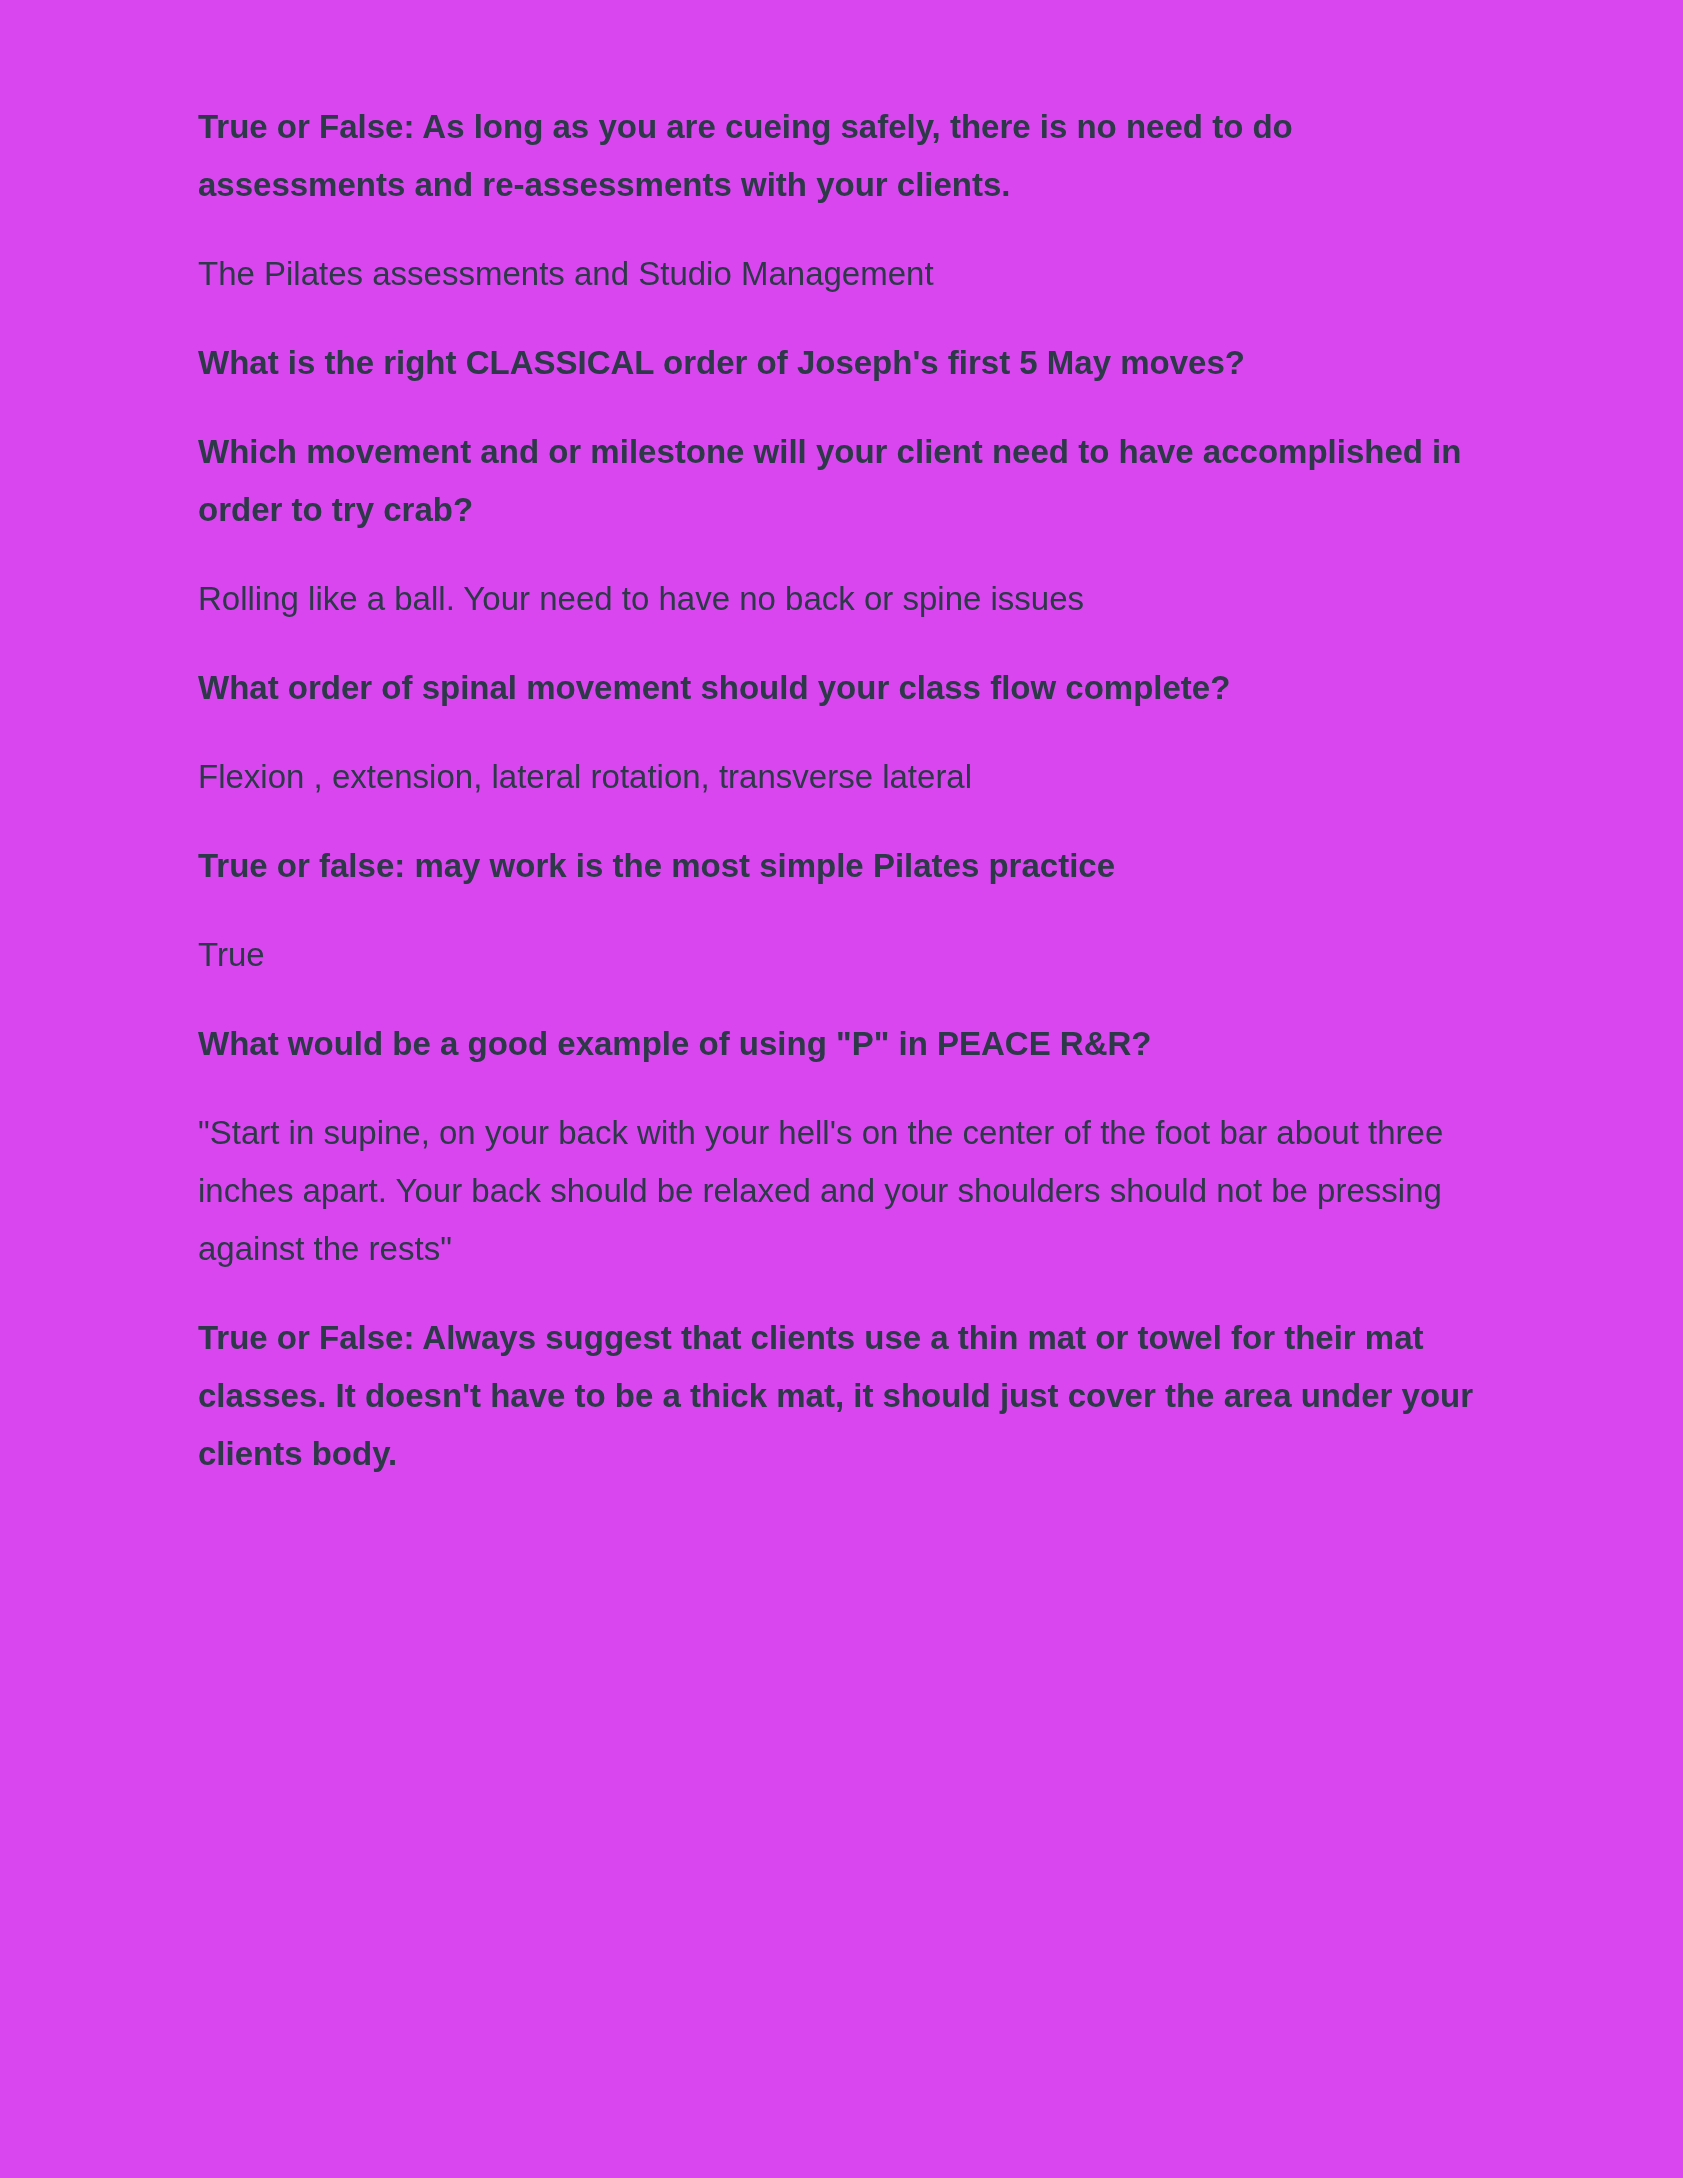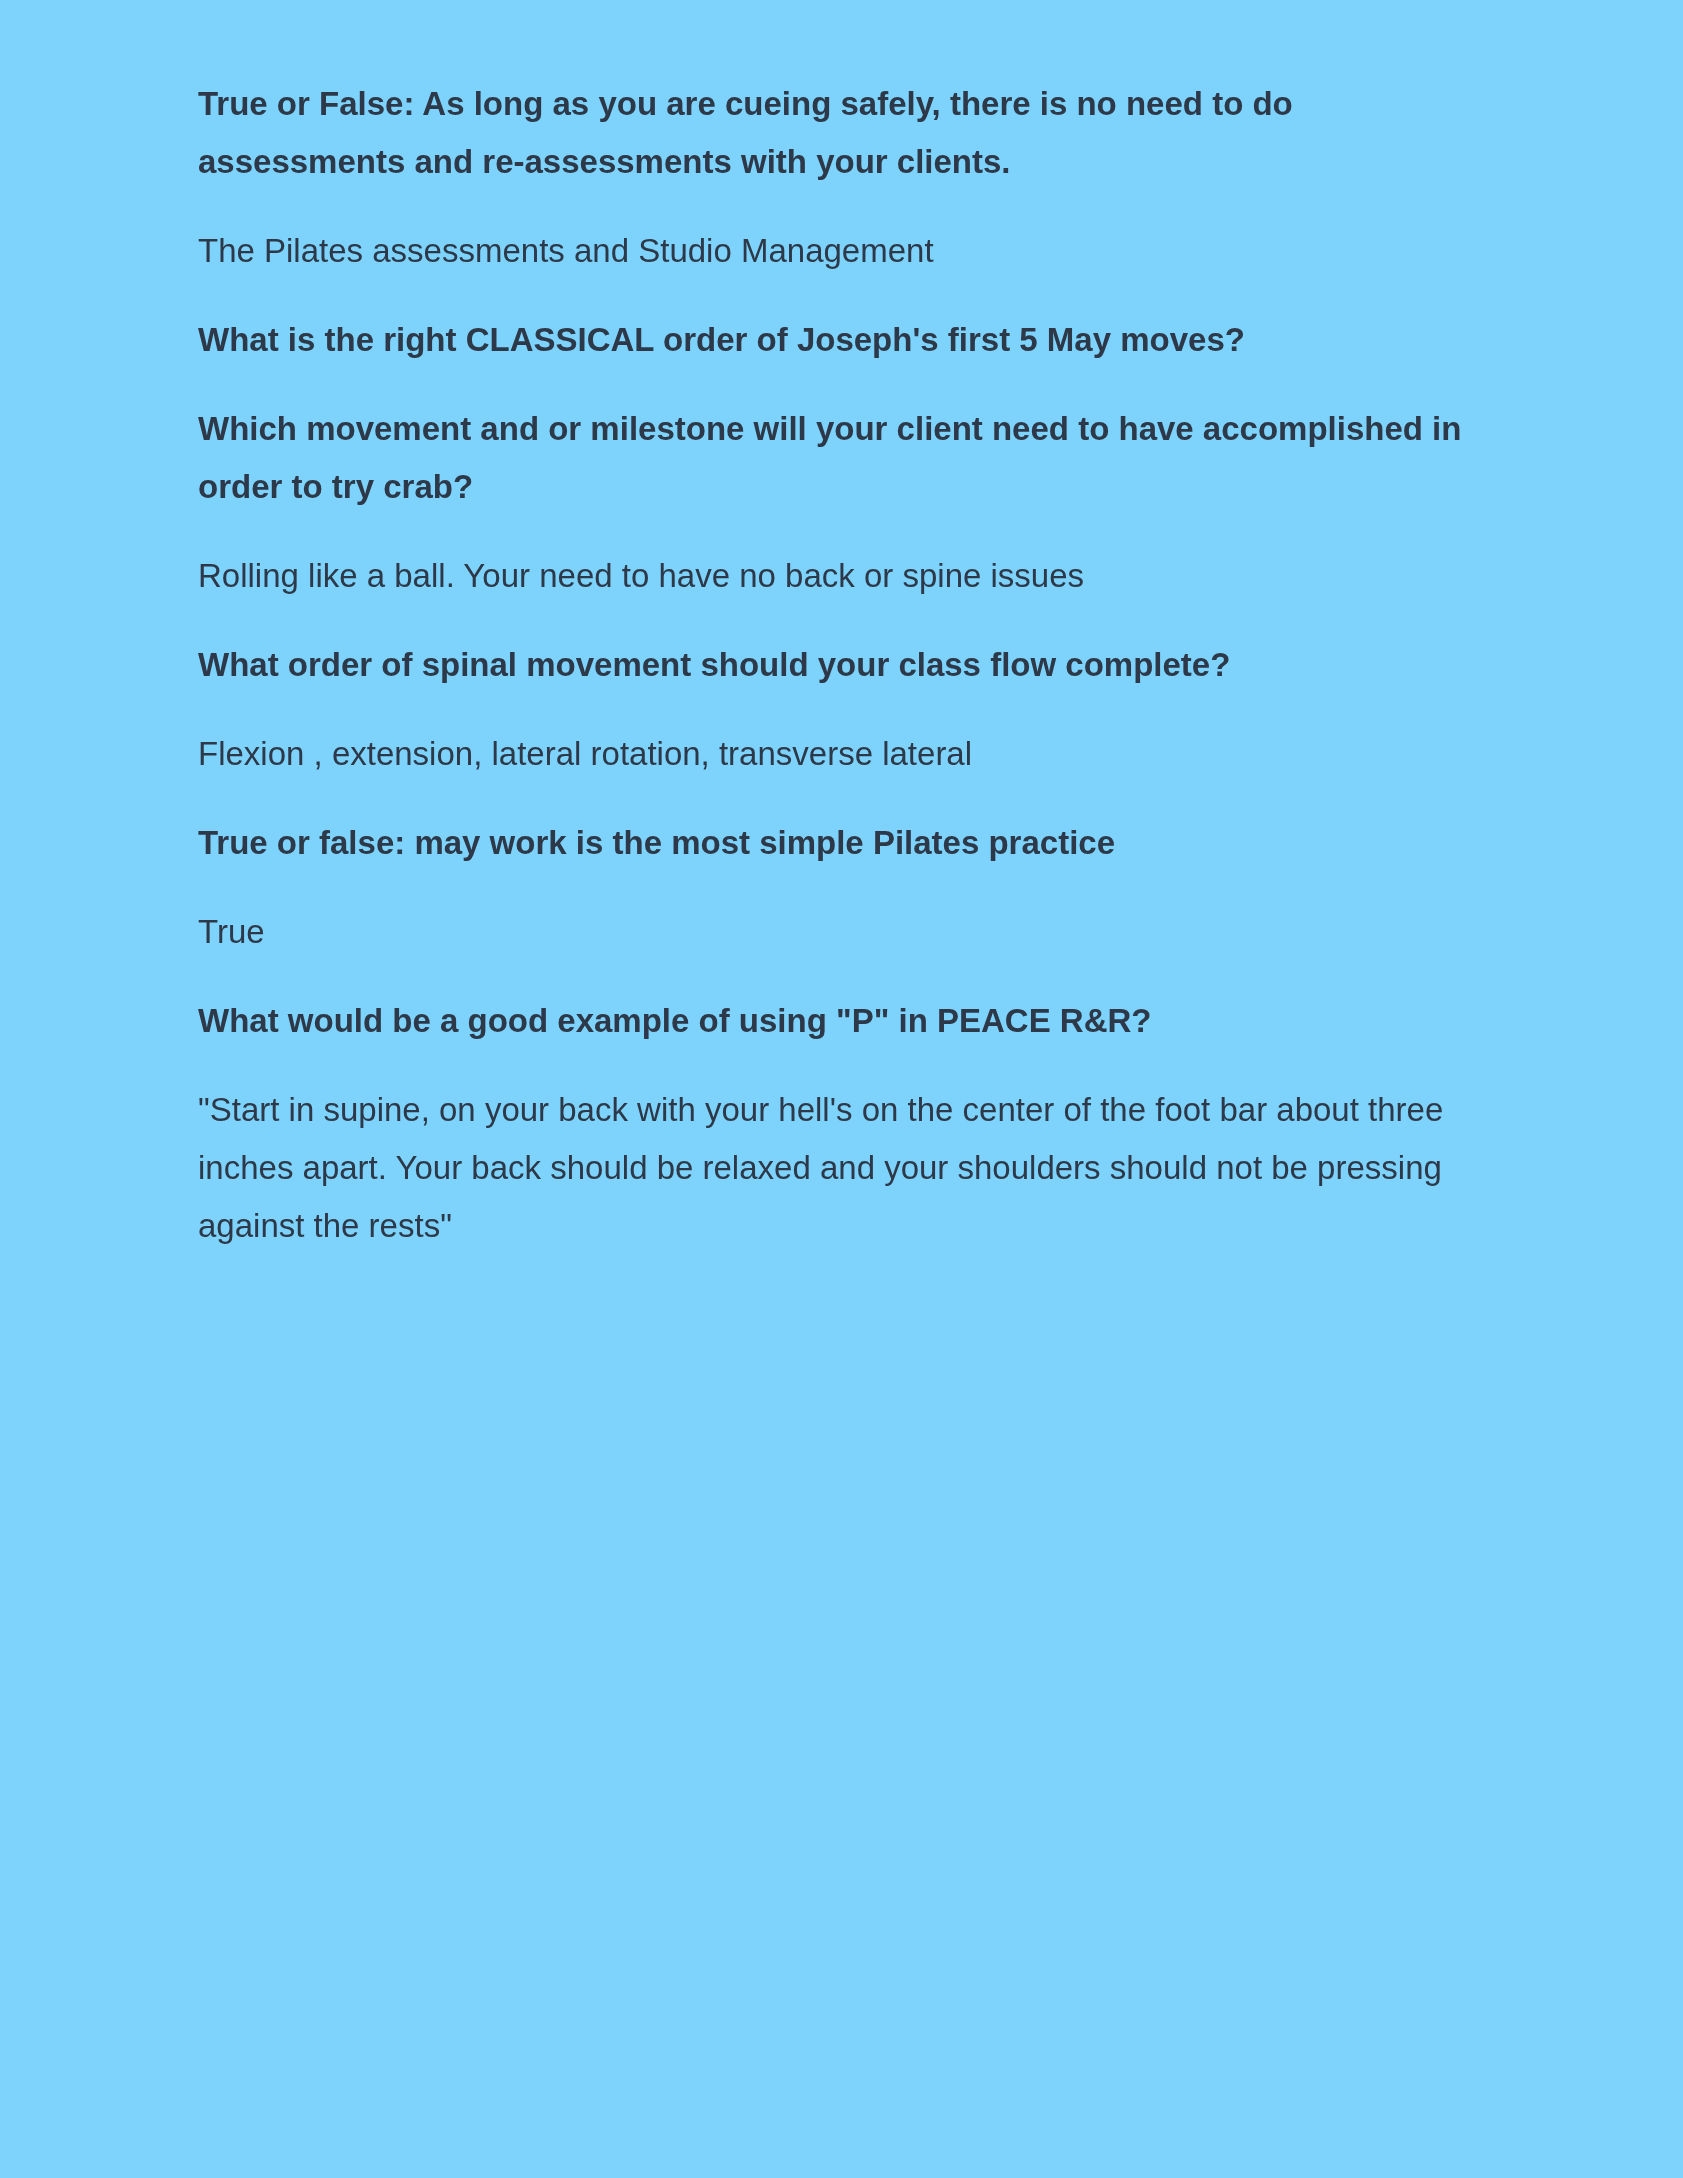--- a/index.html
+++ b/index.html
@@ -5,22 +5,22 @@
   * { margin: 0; padding: 0; box-sizing: border-box; }
   html, body {
     width: 1683px;
     height: 2178px;
     background: #ffffff;
     font-family: "Liberation Sans", "DejaVu Sans", sans-serif;
   }
   .page {
     width: 1683px;
     height: 2178px;
-    background: #7dd3fc;
-    padding: 75px 198px 0 198px;
+    background: #d946ef;
+    padding: 98px 198px 0 198px;
     overflow: hidden;
   }
   .doc {
     width: 1297px;
     color: #2d3848;
     font-size: 33px;
     line-height: 58px;
   }
   .doc p {
     white-space: pre-line;
@@ -46,15 +46,18 @@
 order to try crab?</p>
     <p class="answer">Rolling like a ball. Your need to have no back or spine issues</p>
     <p class="question">What order of spinal movement should your class flow complete?</p>
     <p class="answer">Flexion , extension, lateral rotation, transverse lateral</p>
     <p class="question">True or false: may work is the most simple Pilates practice</p>
     <p class="answer">True</p>
     <p class="question">What would be a good example of using "P" in PEACE R&amp;R?</p>
     <p class="answer">"Start in supine, on your back with your hell's on the center of the foot bar about three
 inches apart. Your back should be relaxed and your shoulders should not be pressing
 against the rests"</p>
+    <p class="question">True or False: Always suggest that clients use a thin mat or towel for their mat
+classes. It doesn't have to be a thick mat, it should just cover the area under your
+clients body.</p>
   </div>
 </div>
 
 
 </body></html>

